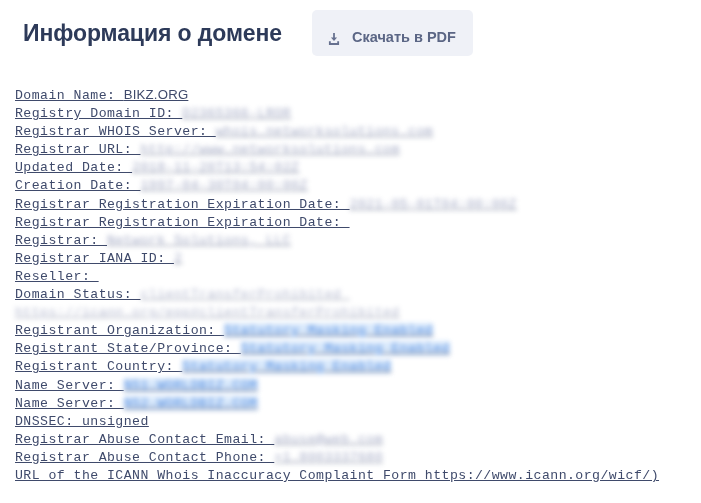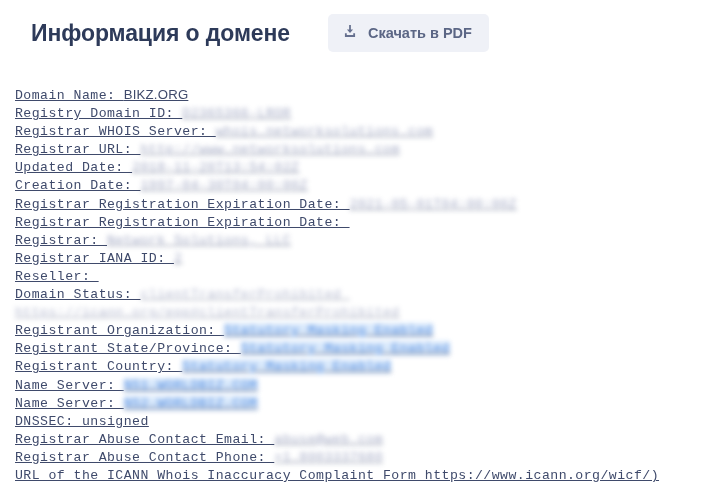--- a/index.html
+++ b/index.html
@@ -29,34 +29,34 @@
     height: 52px;
     box-sizing: border-box;
   }
   .page-title {
     font-family: "Liberation Sans", sans-serif;
     font-size: 23px;
     font-weight: bold;
     color: #2d3a59;
     letter-spacing: -0.1px;
     white-space: nowrap;
-    margin: 16px;
+    margin: 8px;
     line-height: 28px;
   }
   .pdf-button {
     margin-left: 22px;
     display: inline-flex;
-    align-items: flex-start;
+    align-items: flex-end;
     gap: 11px;
     background: #eff1f7;
     border: none;
     border-radius: 5px;
     padding: 10px 17px 10px 15px;
     cursor: pointer;
-    height: 38px;
+    height: 46px;
     box-sizing: border-box;
   }
   .pdf-button .label {
     font-family: "Liberation Sans", sans-serif;
     font-size: 14.5px;
     font-weight: bold;
     color: #5b6685;
     white-space: nowrap;
     line-height: 18px;
   }

